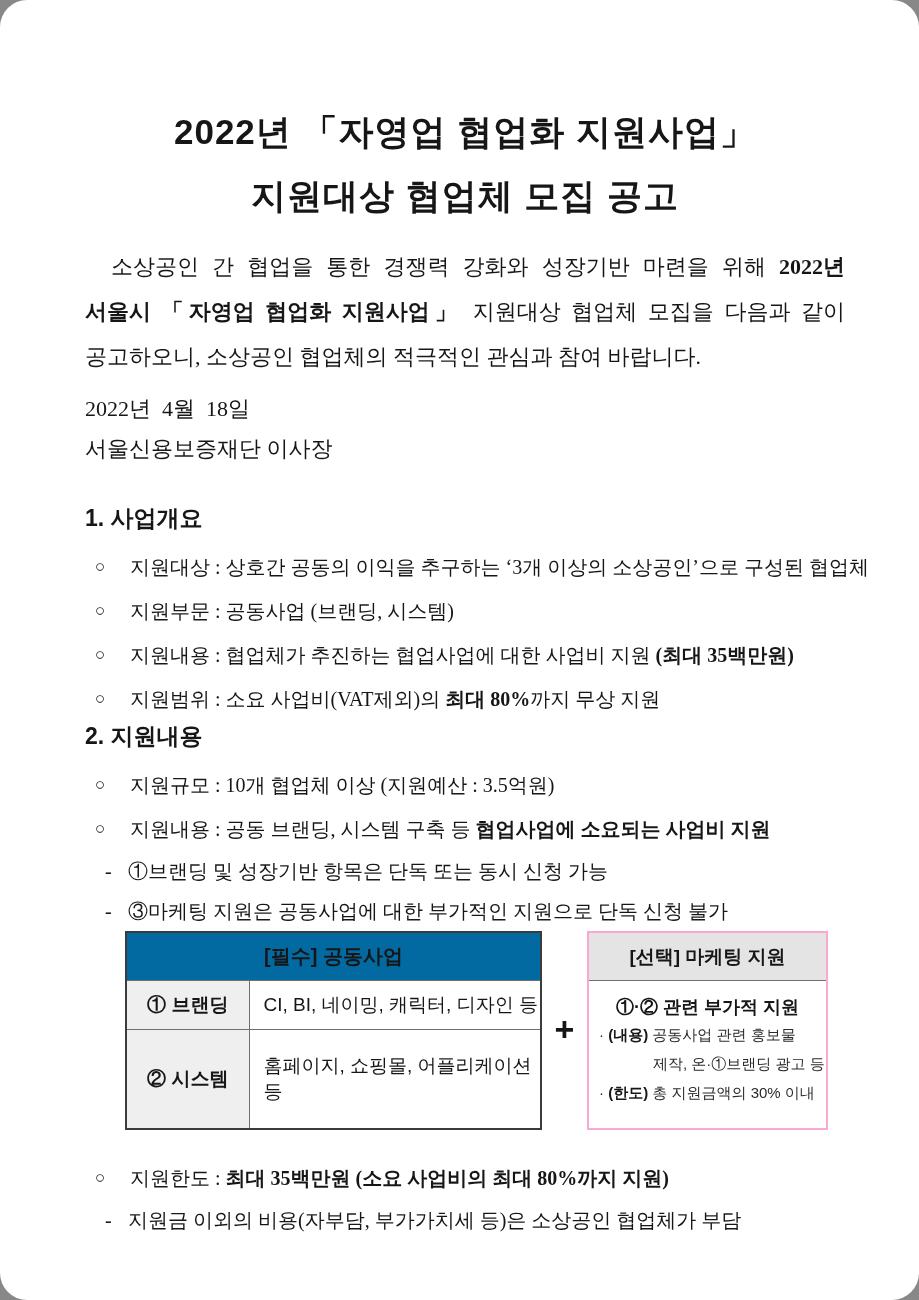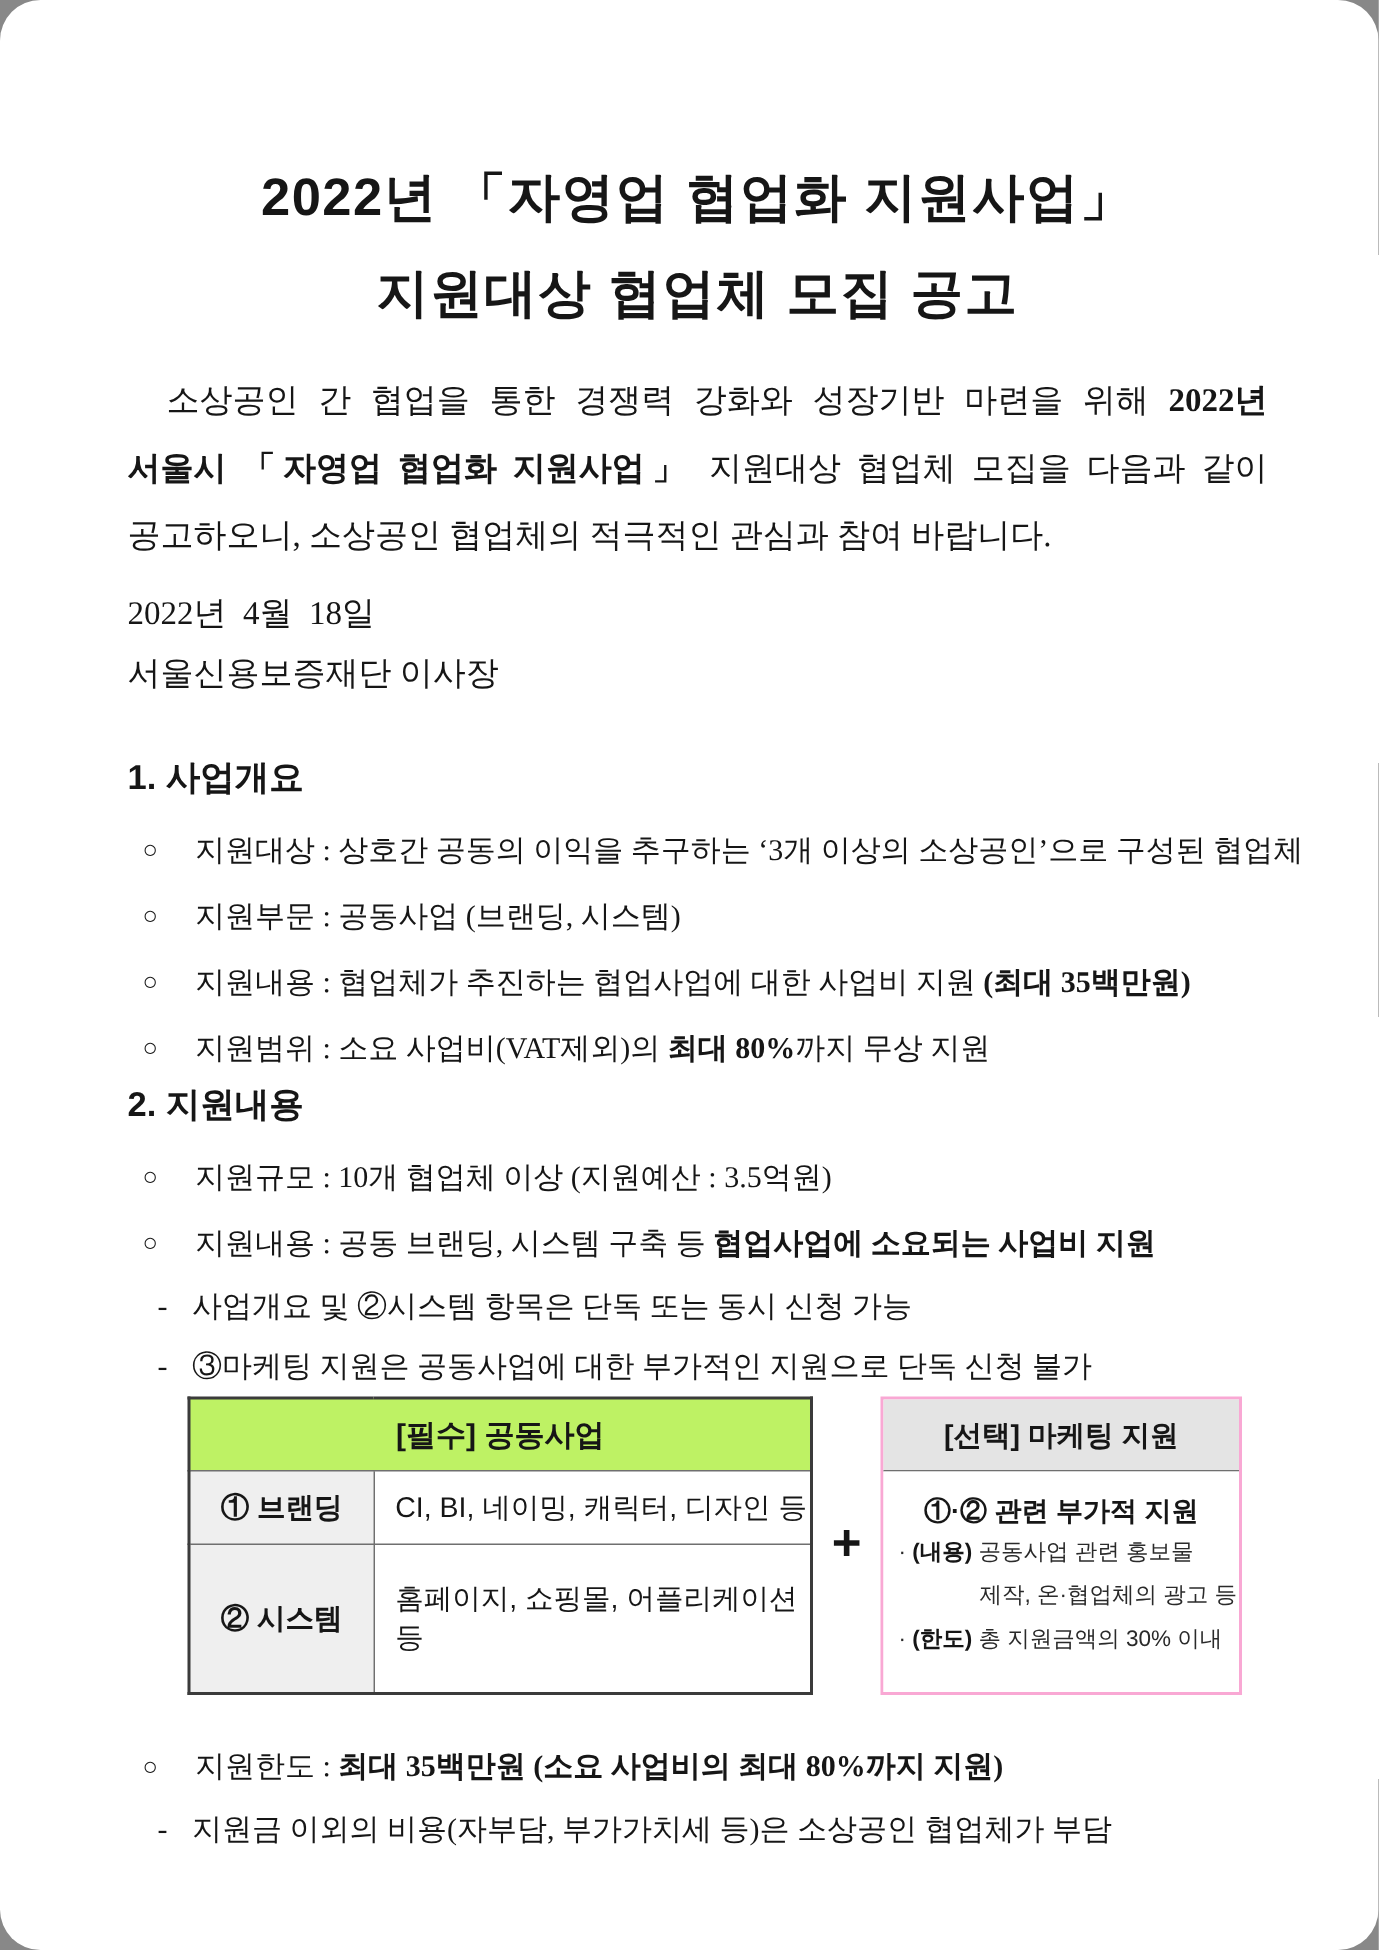--- a/index.html
+++ b/index.html
@@ -96,21 +96,21 @@
     font-family: "Liberation Sans", sans-serif;
   }
   table.req-table {
     border-collapse: collapse;
     width: 417px;
     height: 199px;
     border: 2px solid #3b3b3b;
   }
   table.req-table th {
     height: 48px;
-    background: #bef264;
+    background: #0369a1;
     font-size: 20px;
     font-weight: 700;
     border: 1px solid #6f6f6f;
     text-align: center;
   }
   table.req-table td {
     border: 1px solid #6f6f6f;
     font-size: 19px;
   }
   table.req-table td.label {
@@ -229,21 +229,21 @@
       <div class="item">
         <span class="marker">○</span>
         <span class="item-text"><span>지원규모 : 10개 협업체 이상 (지원예산 : 3.5억원)</span><b></b><span></span></span>
       </div>
       <div class="item">
         <span class="marker">○</span>
         <span class="item-text"><span>지원내용 : 공동 브랜딩, 시스템 구축 등 </span><b>협업사업에 소요되는 사업비 지원</b><span></span></span>
       </div>
       <div class="subitem">
         <span class="marker">-</span>
-        <span class="item-text">사업개요 및 ②시스템 항목은 단독 또는 동시 신청 가능</span>
+        <span class="item-text">①브랜딩 및 성장기반 항목은 단독 또는 동시 신청 가능</span>
       </div>
       <div class="subitem">
         <span class="marker">-</span>
         <span class="item-text">③마케팅 지원은 공동사업에 대한 부가적인 지원으로 단독 신청 불가</span>
       </div>
     </div>
 
     <div class="tables-row">
       <table class="req-table">
         <thead>
@@ -265,21 +265,21 @@
 
       <div class="plus-gap">
         <span class="plus">+</span>
       </div>
 
       <div class="opt-table">
         <div class="opt-header">[선택] 마케팅 지원</div>
         <div class="opt-body">
           <div class="opt-title">①·② 관련 부가적 지원</div>
           <div class="opt-line"><span>·</span> <b>(내용)</b><span> 공동사업 관련 홍보물</span></div>
-          <div class="opt-wrap">제작, 온·협업체의 광고 등</div>
+          <div class="opt-wrap">제작, 온·①브랜딩 광고 등</div>
           <div class="opt-line"><span>·</span> <b>(한도)</b><span> 총 지원금액의 30% 이내</span></div>
         </div>
       </div>
     </div>
 
     <div class="footer-items">
       <div class="item">
         <span class="marker">○</span>
         <span class="item-text"><span>지원한도 : </span><b>최대 35백만원 (소요 사업비의 최대 80%까지 지원)</b></span>
       </div>

